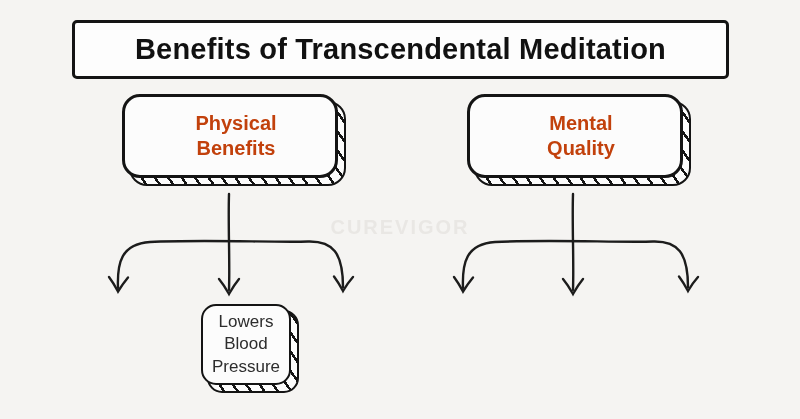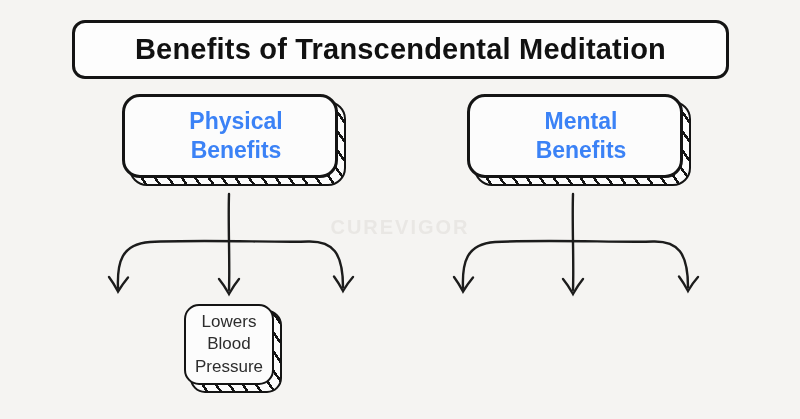--- a/index.html
+++ b/index.html
@@ -10,21 +10,21 @@
     font-family: "Liberation Sans", sans-serif;
     overflow: hidden;
   }
   .arrows { position: absolute; left: 0; top: 0; }
 
   .title-box {
     position: absolute; left: 72px; top: 20px; width: 657px; height: 59px;
     box-sizing: border-box;
     background: #fdfdfd;
     border: 3.5px solid #141414;
-    border-radius: 13px;
+    border-radius: 5px;
     display: flex; align-items: center; justify-content: center;
   }
   .title-text {
     font-size: 29px; font-weight: bold; color: #111;
     letter-spacing: 0.2px; white-space: nowrap;
   }
 
   .watermark {
     position: absolute; left: 300px; top: 216px; width: 200px;
     text-align: center;
@@ -46,21 +46,21 @@
     background: #fcfcfc;
     border: 3px solid #141414;
     display: flex; align-items: center; justify-content: center;
     text-align: center;
   }
   .face-label { white-space: pre-line; }
 
   .branch { width: 216px; height: 84px; }
   .branch .shadow { inset: 7px -8px -8px 7px; border-radius: 18px; }
   .branch .face  { border-radius: 18px; }
-  .branch .face-label { font-size: 23px; font-weight: bold; color: #3b82f6; line-height: 1.25; margin-left: 12px; }
+  .branch .face-label { font-size: 20px; font-weight: bold; color: #c2410c; line-height: 1.25; margin-left: 12px; }
 
   .leaf { width: 90px; height: 81px; top: 304px; }
   .leaf .shadow { inset: 6px -8px -8px 6px; border-radius: 15px; }
   .leaf .face  { border-radius: 15px; border-width: 2.5px; }
   .leaf .face-label { font-size: 17px; font-weight: normal; color: #2d2d2d; line-height: 1.3; }
 </style>
 </head>
 <body>
 
 <div class="canvas">
@@ -91,25 +91,25 @@
     <div class="face">
       <span class="face-label">Physical
 Benefits</span>
     </div>
   </div>
 
   <div class="node branch" style="left:467px; top:94px;">
     <div class="shadow"></div>
     <div class="face">
       <span class="face-label">Mental
-Benefits</span>
+Quality</span>
     </div>
   </div>
 
-  <div class="node leaf" style="left:184px;">
+  <div class="node leaf" style="left:201px;">
     <div class="shadow"></div>
     <div class="face">
       <span class="face-label">Lowers
 Blood
 Pressure</span>
     </div>
   </div>
 
 
 </div>

